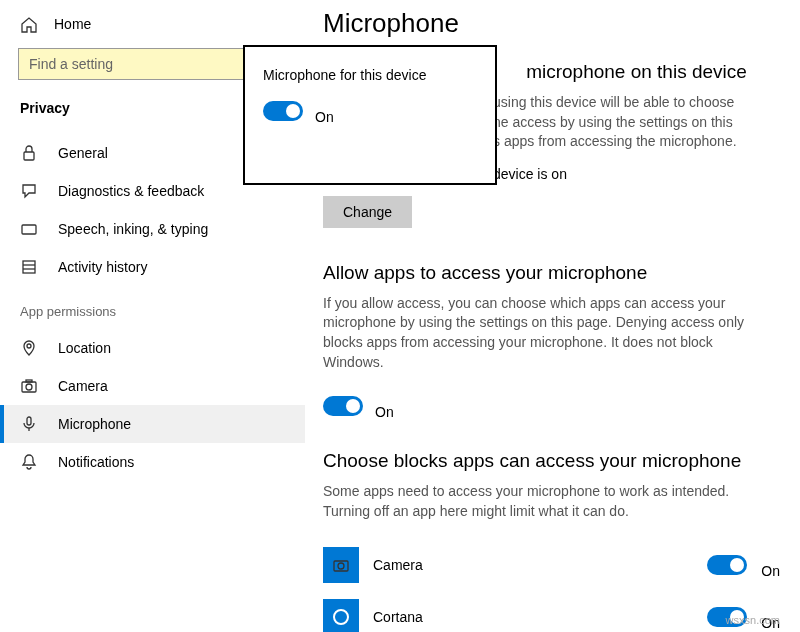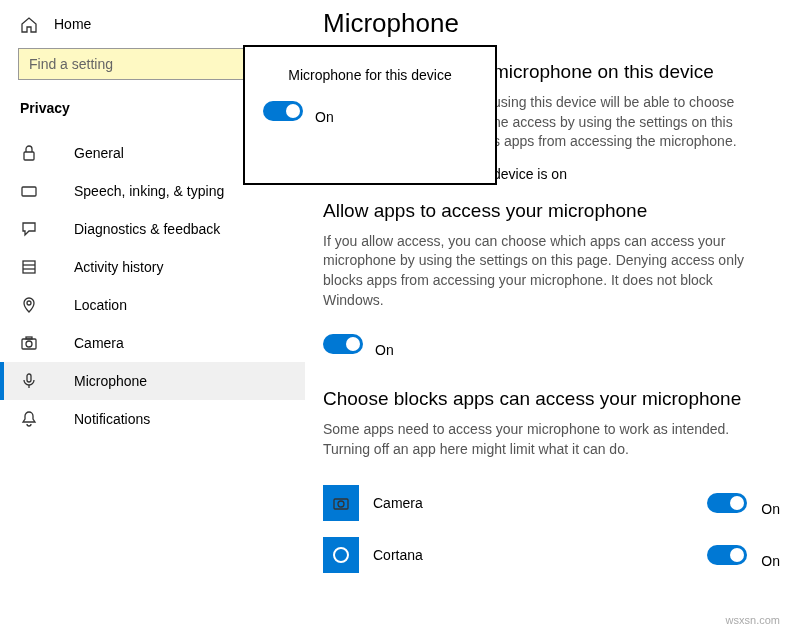--- a/index.html
+++ b/index.html
@@ -6,42 +6,42 @@
 body { font-family: "Segoe UI", -apple-system, sans-serif; font-size: 14px; color: #000; background: #fff; width: 800px; height: 632px; overflow: hidden; position: relative; }
 .layout { display: flex; height: 632px; }
 .sidebar { width: 305px; background: #fff; padding: 10px 0 0 18px; position: relative; }
 .home-row { display: flex; align-items: flex-start; gap: 16px; padding: 6px 0 10px 2px; cursor: pointer; }
 .home-row .label { font-size: 14px; }
 .search-wrap { margin: 4px 20px 16px 0; }
 .search-input { width: 100%; height: 32px; border: 1px solid #999; padding: 0 10px; font-size: 14px; background: #fef9c3; color: #666; }
 .search-input::placeholder { color: #666; }
 .cat-label { font-weight: 600; font-size: 14px; padding: 4px 0 18px 2px; margin-top: 11px; }
 .section-head { color: #666; font-size: 13px; padding: 18px 0 10px 2px; }
-.nav-item { display: flex; align-items: center; gap: 36px; padding: 10px 0 10px 2px; cursor: pointer; position: relative; }
+.nav-item { display: flex; align-items: center; gap: 20px; padding: 10px 0 10px 2px; cursor: pointer; position: relative; }
 .nav-item.sel { background: #f0f0f0; margin-left: -18px; padding-left: 20px; }
 .nav-item.sel::before { content: ""; position: absolute; left: 0; top: 0; bottom: 0; width: 4px; background: #0078d4; }
 .nav-item .nav-label { font-size: 14px; }
 .icon { width: 18px; height: 18px; display: inline-flex; align-items: center; justify-content: center; flex-shrink: 0; }
 .main { flex: 1; padding: 0 20px 0 18px; overflow-y: auto; position: relative; }
 .main::-webkit-scrollbar { width: 4px; }
 .main::-webkit-scrollbar-thumb { background: #888; }
 .page-title { font-size: 26px; font-weight: 400; padding: 8px 0 18px 0; }
 .sec-title { font-size: 19px; font-weight: 400; padding: 4px 0 10px 0; }
 .desc { font-size: 14px; color: #555; line-height: 1.4; padding-bottom: 14px; max-width: 440px; }
 .status-line { font-size: 14px; padding-bottom: 14px; }
 .btn { background: #ccc; border: none; padding: 8px 20px; font-size: 14px; cursor: pointer; margin-bottom: 30px; }
 .toggle-row { display: flex; align-items: center; gap: 12px; padding: 6px 0 26px 0; }
 .toggle { width: 40px; height: 20px; background: #0078d4; border-radius: 10px; position: relative; cursor: pointer; }
 .toggle .knob { position: absolute; right: 3px; top: 3px; width: 14px; height: 14px; background: #fff; border-radius: 50%; }
 .toggle-label { font-size: 14px; margin-top: 12px; }
 .app-list { padding-top: 4px; }
 .app-row { display: flex; align-items: center; padding: 8px 0; gap: 14px; }
 .app-icon { width: 36px; height: 36px; background: #0078d4; display: flex; align-items: center; justify-content: center; color: #fff; }
 .app-name { flex: 1; font-size: 14px; }
-.popup { position: absolute; left: 243px; top: 45px; width: 254px; height: 140px; background: #fff; border: 2px solid #000; padding: 20px 18px; z-index: 10; text-align: center; }
+.popup { position: absolute; left: 243px; top: 45px; width: 254px; height: 140px; background: #fff; border: 2px solid #000; padding: 20px 18px; z-index: 10; }
 .popup-title { font-size: 14px; padding-bottom: 14px; }
 .watermark { position: absolute; right: 20px; bottom: 6px; font-size: 11px; color: #aaa; }
 svg { width: 18px; height: 18px; stroke: #333; stroke-width: 1.3; fill: none; }
 .cortana-circle { width: 16px; height: 16px; border: 2px solid #fff; border-radius: 50%; }
 </style>
 </head>
 <body>
 
 <div class="layout">
   <div class="sidebar">
@@ -64,47 +64,48 @@
           <svg viewBox="0 0 18 18">
             <rect x="4" y="8" width="10" height="8" rx="1"></rect>
             <path d="M6 8 V5 a3 3 0 0 1 6 0 V8"></path>
           </svg>
         </span>
       <span class="nav-label">General</span>
     </div>
     <div class="nav-item">
       <span class="icon">
           <svg viewBox="0 0 18 18">
+            <path d="M3 3 H15 V11 H9 L5 15 V11 H3 Z"></path>
+          </svg>
+        </span>
+      <span class="nav-label">Diagnostics &amp; feedback</span>
+    </div>
+    <div class="nav-item">
+      <span class="icon">
+          <svg viewBox="0 0 18 18">
             <rect x="2" y="5" width="14" height="9" rx="1"></rect>
             <line x1="5" y1="8" x2="5" y2="8"></line>
             <line x1="8" y1="8" x2="8" y2="8"></line>
             <line x1="11" y1="8" x2="11" y2="8"></line>
           </svg>
         </span>
       <span class="nav-label">Speech, inking, &amp; typing</span>
     </div>
     <div class="nav-item">
       <span class="icon">
           <svg viewBox="0 0 18 18">
-            <path d="M3 3 H15 V11 H9 L5 15 V11 H3 Z"></path>
-          </svg>
-        </span>
-      <span class="nav-label">Diagnostics &amp; feedback</span>
-    </div>
-    <div class="nav-item">
-      <span class="icon">
-          <svg viewBox="0 0 18 18">
             <rect x="3" y="3" width="12" height="12"></rect>
             <line x1="3" y1="7" x2="15" y2="7"></line>
             <line x1="3" y1="11" x2="15" y2="11"></line>
           </svg>
         </span>
       <span class="nav-label">Activity history</span>
     </div>
 
+    <div class="section-head">App permissions</div>
 
     <div class="nav-item">
       <span class="icon">
           <svg viewBox="0 0 18 18">
             <path d="M9 2 a5 5 0 0 1 5 5 c0 4 -5 9 -5 9 s-5 -5 -5 -9 a5 5 0 0 1 5 -5 z"></path>
             <circle cx="9" cy="7" r="2"></circle>
           </svg>
         </span>
       <span class="nav-label">Location</span>
     </div>
@@ -135,25 +136,26 @@
             <path d="M7 14 a2 2 0 0 0 4 0"></path>
           </svg>
         </span>
       <span class="nav-label">Notifications</span>
     </div>
   </div>
 
   <div class="main">
     <div class="page-title">Microphone</div>
 
-    <div class="sec-title" style="text-align:left;padding-left:170px">microphone on this device</div>
+    <div class="sec-title" style="text-align:center;padding-left:170px">microphone on this device</div>
     <div class="desc" style="text-align:left;padding-left:170px;white-space:pre-line">using this device will be able to choose
 ne access by using the settings on this
 s apps from accessing the microphone.</div>
     <div class="status-line" style="padding-left:170px">device is on</div>
+    <button class="btn">Change</button>
 
     <div class="sec-title">Allow apps to access your microphone</div>
     <div class="desc">If you allow access, you can choose which apps can access your microphone by using the settings on this page. Denying access only blocks apps from accessing your microphone. It does not block Windows.</div>
     <div class="toggle-row">
       <div class="toggle">
           <div class="knob"></div>
         </div>
       <span class="toggle-label">On</span>
     </div>
 

